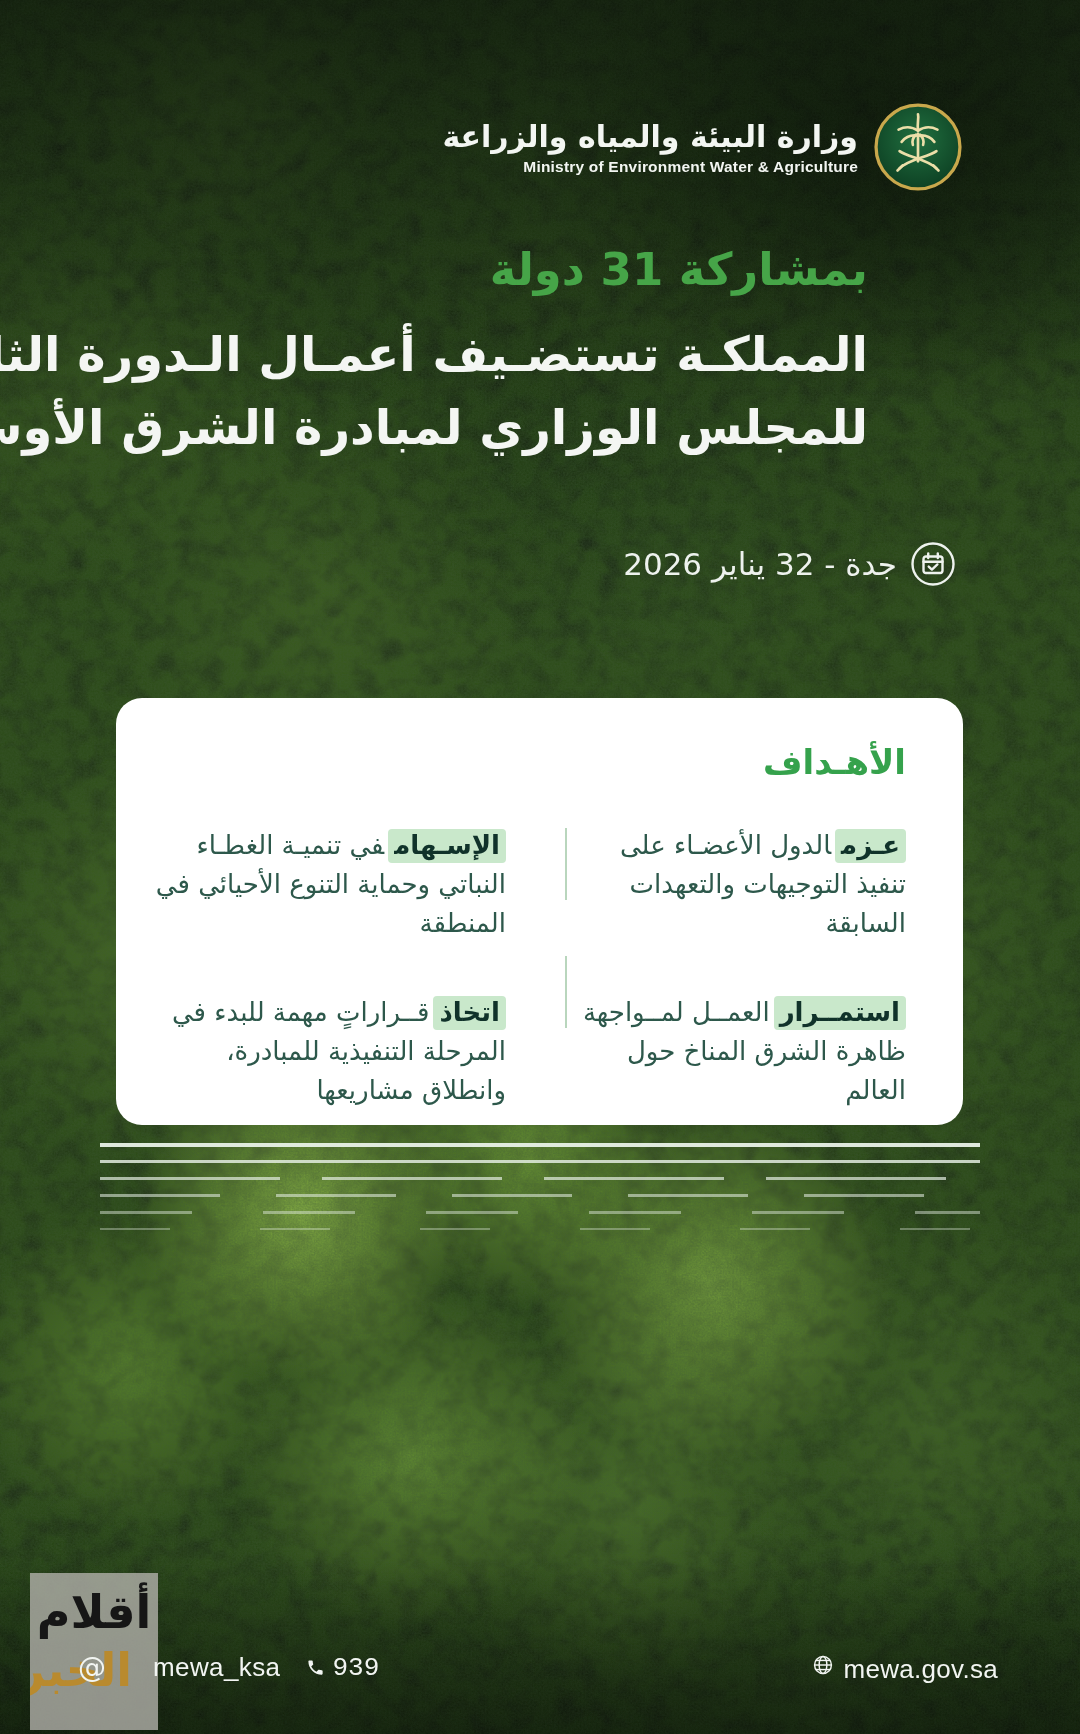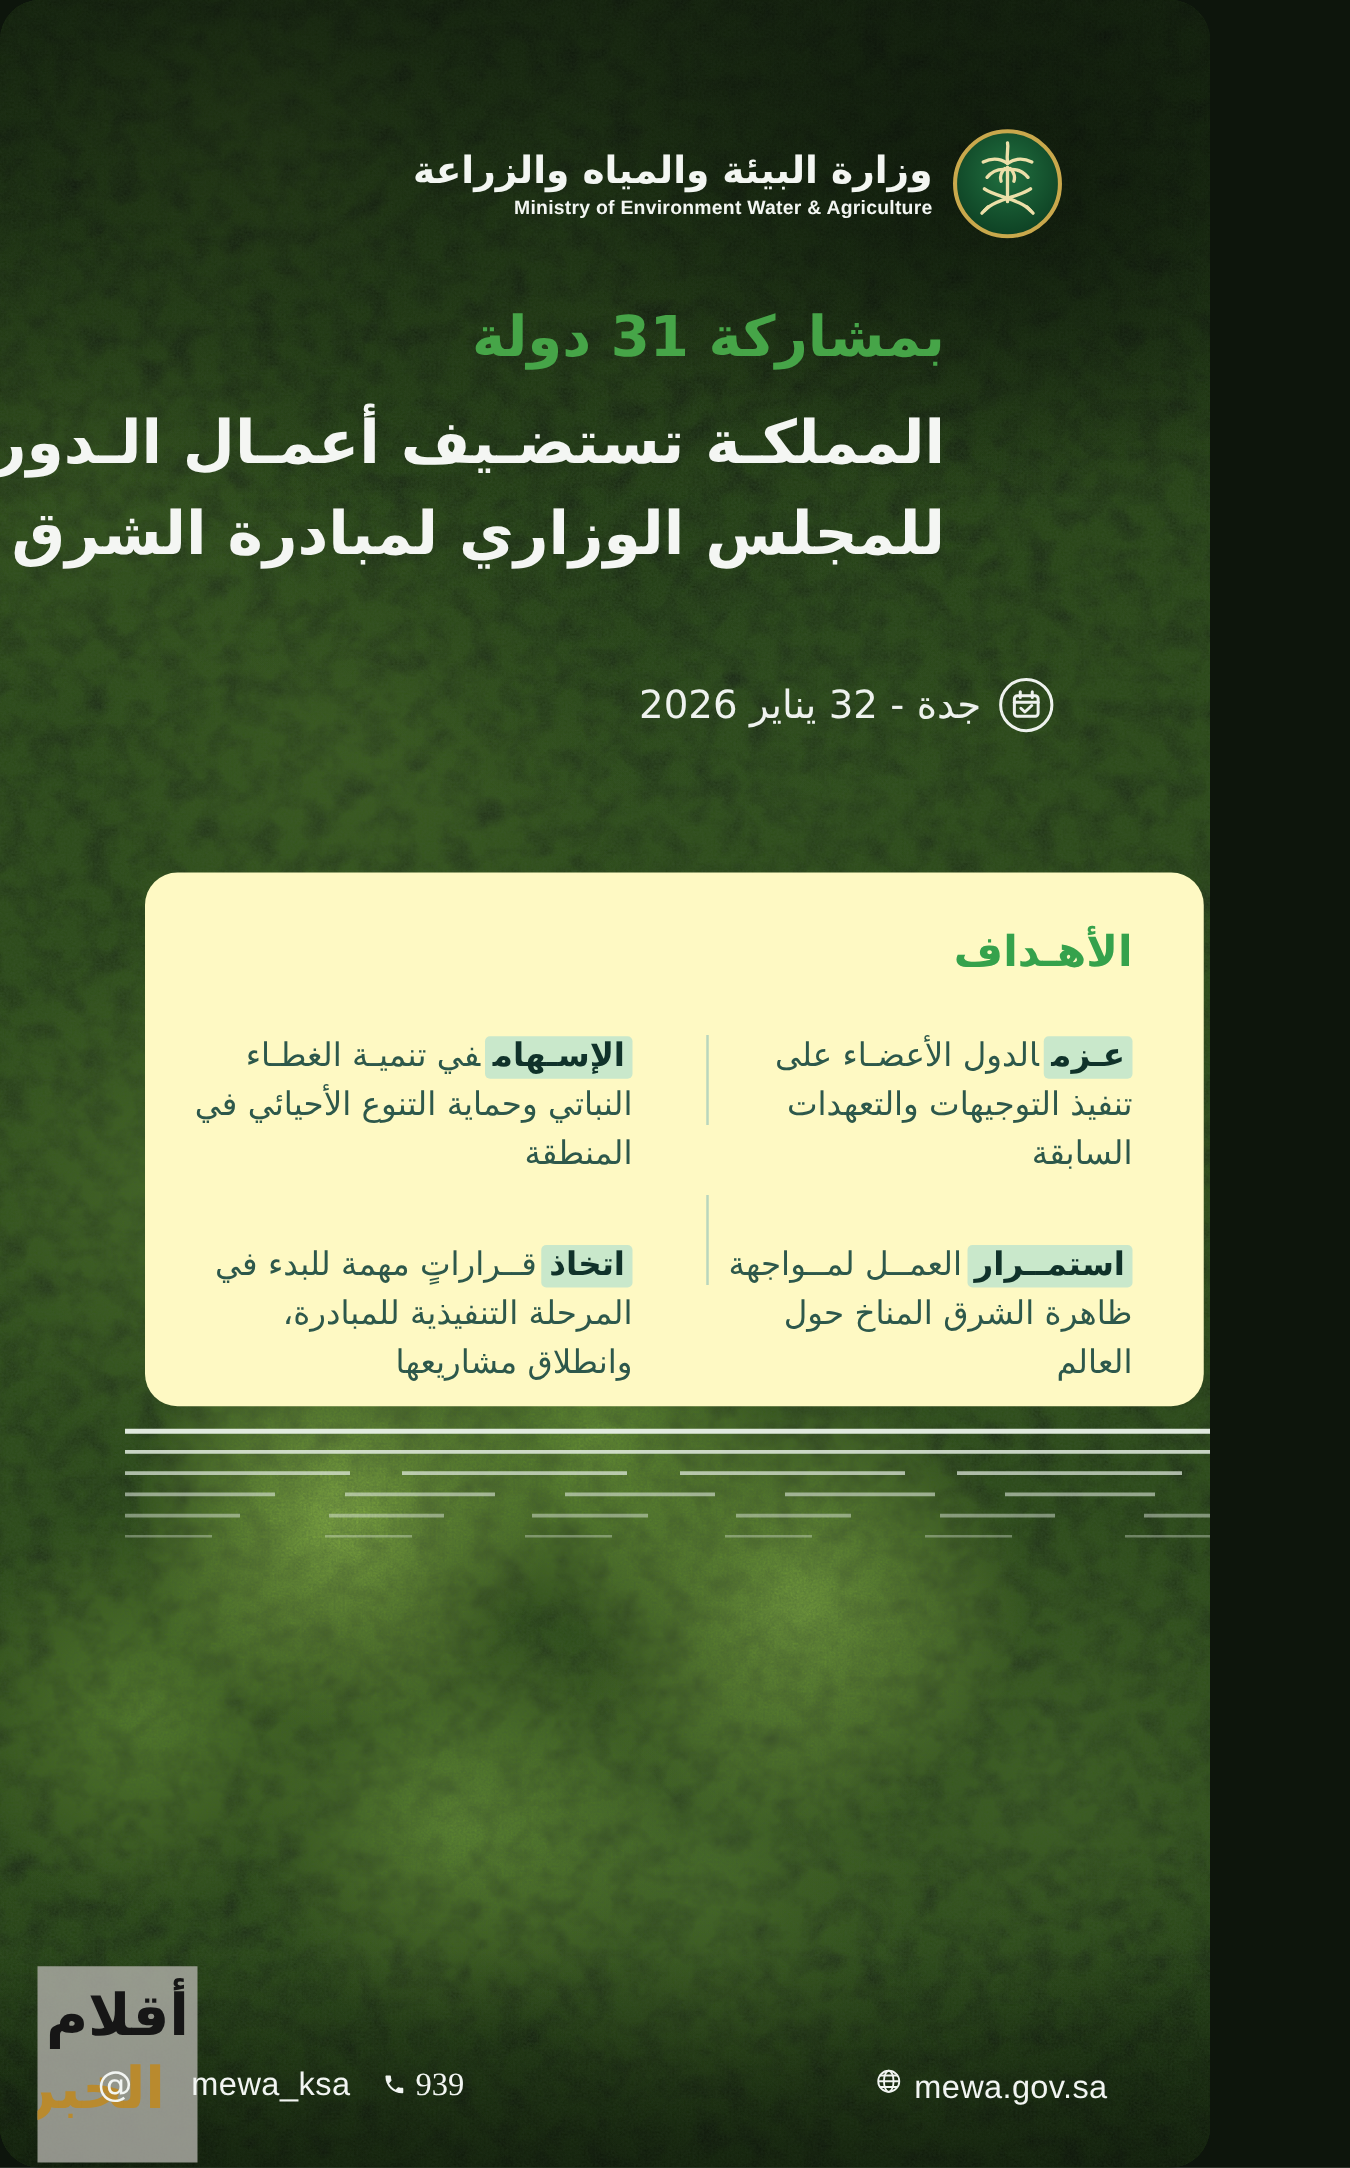--- a/index.html
+++ b/index.html
@@ -1,19 +1,18 @@
 <!DOCTYPE html>
 <html lang="ar"><head>
 <meta charset="utf-8">
 <style>
   html,body{margin:0;padding:0;background:#0d150c;}
   .poster{
-    position:relative;width:968px;height:1734px;overflow:hidden;
+    position:relative;width:1080px;height:1734px;overflow:hidden;
     font-family:"DejaVu Sans",sans-serif;
-    border-radius:32px;
   }
   
   .bg,.bg-paint,.tex,.vignette{position:absolute;inset:0;}
   .bg-paint{
     background-color:#1a2912;
     background-image:
       linear-gradient(180deg, rgba(9,15,8,.60), rgba(9,15,8,.32) 17%, rgba(9,15,8,.12) 29%, rgba(0,0,0,0) 38%),
       linear-gradient(0deg, rgba(7,12,6,.55), rgba(7,12,6,.22) 7%, rgba(0,0,0,0) 15%),
       radial-gradient(ellipse 460px 330px at 84% 9%, rgba(7,13,7,.55), rgba(7,13,7,0) 70%),
       radial-gradient(ellipse 520px 300px at 55% 26%, rgba(10,17,9,.45), rgba(10,17,9,0) 70%),
@@ -53,21 +52,21 @@
   .participation{position:absolute;top:243px;right:212px;z-index:5;
     font-size:45px;font-weight:bold;color:#46a548;white-space:nowrap;}
   .headline{position:absolute;top:318px;right:212px;margin:0;z-index:5;text-align:right;
     color:#f4f6f3;font-size:48px;font-weight:bold;line-height:73px;}
   .headline span{display:block;white-space:nowrap;}
   .date-row{position:absolute;top:541px;right:124px;z-index:5;display:flex;align-items:center;gap:13px;}
   .date-icon{width:46px;height:46px;flex:0 0 auto;}
   .date-text{color:#eef2ee;font-size:31px;line-height:46px;white-space:nowrap;}
   
   .card{position:absolute;left:116px;top:698px;width:847px;height:427px;z-index:5;
-    background:#fef9c3;border-radius:26px;}
+    background:#ffffff;border-radius:26px;}
   .card-title{position:absolute;top:44px;right:57px;margin:0;
     font-size:34px;font-weight:bold;color:#35a24c;}
   .obj-grid{position:absolute;top:128px;right:57px;display:grid;
     grid-template-columns:330px 352px;column-gap:70px;row-gap:50px;}
   .obj{font-size:26px;line-height:39px;color:#2d584b;text-align:right;}
   .obj .lead{font-weight:bold;color:#10322a;background:#c9e8cb;border-radius:4px;
     padding:1px 6px 3px;margin-inline-end:4px;}
   .vdiv{position:absolute;left:449px;width:2px;background:#b9d6bd;}
   .vdiv1{top:130px;height:72px;}
   .vdiv2{top:258px;height:72px;}
@@ -83,21 +82,21 @@
   
   .watermark{position:absolute;left:30px;top:1573px;width:128px;height:157px;z-index:6;
     background:rgba(177,176,170,.80);overflow:hidden;text-align:center;}
   .wm1{font-size:46px;font-weight:bold;color:#161616;line-height:50px;margin-top:14px;}
   .wm2{font-size:46px;font-weight:bold;color:#b98a2e;line-height:50px;margin-top:8px;margin-right:26px;text-align:center;}
   
   .foot-left{position:absolute;left:78px;top:1652px;z-index:7;display:flex;align-items:center;color:#f2f5f2;}
   .at-icon{font-size:28px;font-weight:400;line-height:30px;}
   .handle{font-size:26px;margin-left:8px;letter-spacing:.4px;font-family:"Liberation Sans","DejaVu Sans",sans-serif;padding-left:39px;}
   .phone-icon{width:19px;height:19px;margin-left:26px;}
-  .phone-num{font-size:26px;margin-left:7px;font-family:Liberation Serif, serif;}
+  .phone-num{font-size:26px;margin-left:7px;font-family:Liberation Mono, monospace;}
   .foot-right{position:absolute;right:82px;top:1654px;z-index:7;display:flex;align-items:flex-start;gap:9px;color:#f2f5f2;}
   .globe-icon{width:22px;height:22px;}
   .site{font-size:26px;letter-spacing:.3px;font-family:"Liberation Sans","DejaVu Sans",sans-serif;}
 </style>
 </head>
 <body>
 
 <div class="poster">
 
   <div class="bg">

